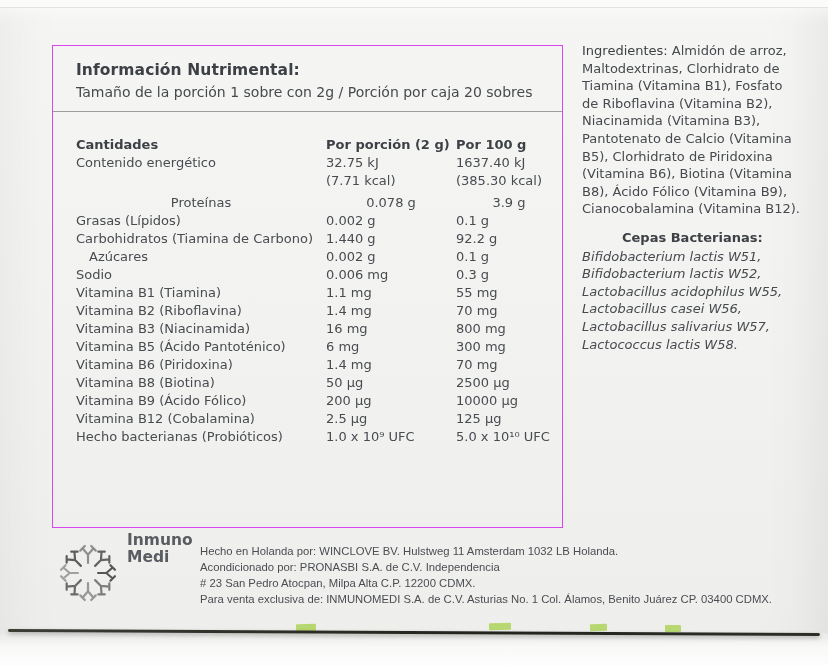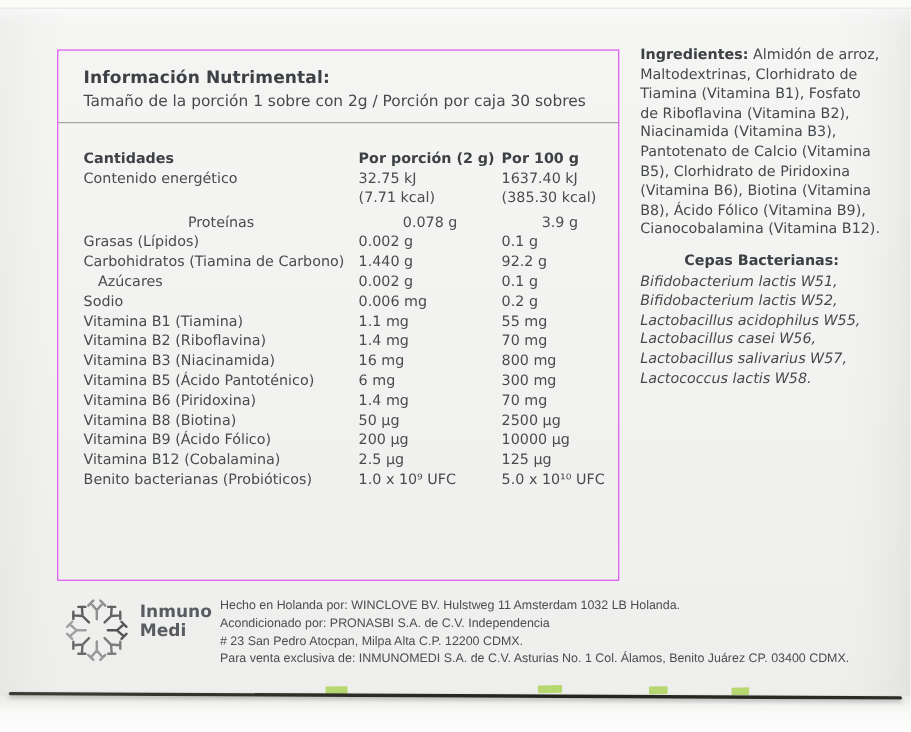--- a/index.html
+++ b/index.html
@@ -31,45 +31,45 @@
   .tbl{padding:24px 0 0 23px;font-size:13px;}
   .trow{display:grid;grid-template-columns:250px 130px 1fr;height:18px;line-height:18px;}
   .trow.head{font-weight:bold;color:#3d4145;}
   .trow.gap{margin-top:4px;text-align:center;}
   .cell{overflow:visible;white-space:nowrap;}
   .indent{padding-left:13px;}
 
   
   .rightcol{position:absolute;left:582px;top:42px;width:218px;
             font-size:13px;line-height:17.6px;color:#46494d;}
-  .ing-label{font-weight:bold;color:#3d4145;}
+  .ing-label{font-weight:normal;color:#3d4145;}
   .cepas{margin-top:11px;}
   .cepas-h{font-weight:bold;color:#3d4145;margin-bottom:1px;margin-left:40px;}
   .strain{font-style:italic;white-space:nowrap;}
 
   
   .logo{position:absolute;left:56px;top:541px;width:64px;height:64px;}
-  .brand{position:absolute;left:127px;top:548px;font-size:15.5px;font-weight:bold;
+  .brand{position:absolute;left:127px;top:532px;font-size:15.5px;font-weight:bold;
          color:#595d61;line-height:16.5px;}
   .legal{position:absolute;left:200px;top:543px;
          font-family:"Liberation Sans",sans-serif;font-size:11.3px;
          line-height:16px;color:#4a4d51;}
   .legal div{white-space:nowrap;}
 </style>
 </head>
 <body>
 
 <div class="photo">
   <div class="top-edge"></div>
   <div class="box-face"></div>
 
   <div class="panel">
     <div class="panel-head">
       <div class="p-title">Información Nutrimental:</div>
-      <div class="p-sub">Tamaño de la porción 1 sobre con 2g / Porción por caja 30 sobres</div>
+      <div class="p-sub">Tamaño de la porción 1 sobre con 2g / Porción por caja 20 sobres</div>
     </div>
     <div class="tbl">
       <div class="trow head">
         <span class="cell">Cantidades</span>
         <span class="cell">Por porción (2 g)</span>
         <span class="cell">Por 100 g</span>
       </div>
       <div class="trow">
         <span class="cell">Contenido energético</span>
         <span class="cell">32.75 kJ</span>
@@ -96,21 +96,21 @@
         <span class="cell">92.2 g</span>
       </div>
       <div class="trow">
         <span class="cell indent">Azúcares</span>
         <span class="cell">0.002 g</span>
         <span class="cell">0.1 g</span>
       </div>
       <div class="trow">
         <span class="cell">Sodio</span>
         <span class="cell">0.006 mg</span>
-        <span class="cell">0.2 g</span>
+        <span class="cell">0.3 g</span>
       </div>
       <div class="trow">
         <span class="cell">Vitamina B1 (Tiamina)</span>
         <span class="cell">1.1 mg</span>
         <span class="cell">55 mg</span>
       </div>
       <div class="trow">
         <span class="cell">Vitamina B2 (Riboflavina)</span>
         <span class="cell">1.4 mg</span>
         <span class="cell">70 mg</span>
@@ -139,21 +139,21 @@
         <span class="cell">Vitamina B9 (Ácido Fólico)</span>
         <span class="cell">200 µg</span>
         <span class="cell">10000 µg</span>
       </div>
       <div class="trow">
         <span class="cell">Vitamina B12 (Cobalamina)</span>
         <span class="cell">2.5 µg</span>
         <span class="cell">125 µg</span>
       </div>
       <div class="trow">
-        <span class="cell">Benito bacterianas (Probióticos)</span>
+        <span class="cell">Hecho bacterianas (Probióticos)</span>
         <span class="cell">1.0 x 10⁹ UFC</span>
         <span class="cell">5.0 x 10¹⁰ UFC</span>
       </div>
     </div>
   </div>
 
   <div class="rightcol">
     <div class="ing"><span class="ing-label">Ingredientes:</span><span> Almidón de arroz, Maltodextrinas, Clorhidrato de Tiamina (Vitamina B1), Fosfato de Riboflavina (Vitamina B2), Niacinamida (Vitamina B3), Pantotenato de Calcio (Vitamina B5), Clorhidrato de Piridoxina (Vitamina B6), Biotina (Vitamina B8), Ácido Fólico (Vitamina B9), Cianocobalamina (Vitamina B12).</span></div>
     <div class="cepas">
       <div class="cepas-h">Cepas Bacterianas:</div>

